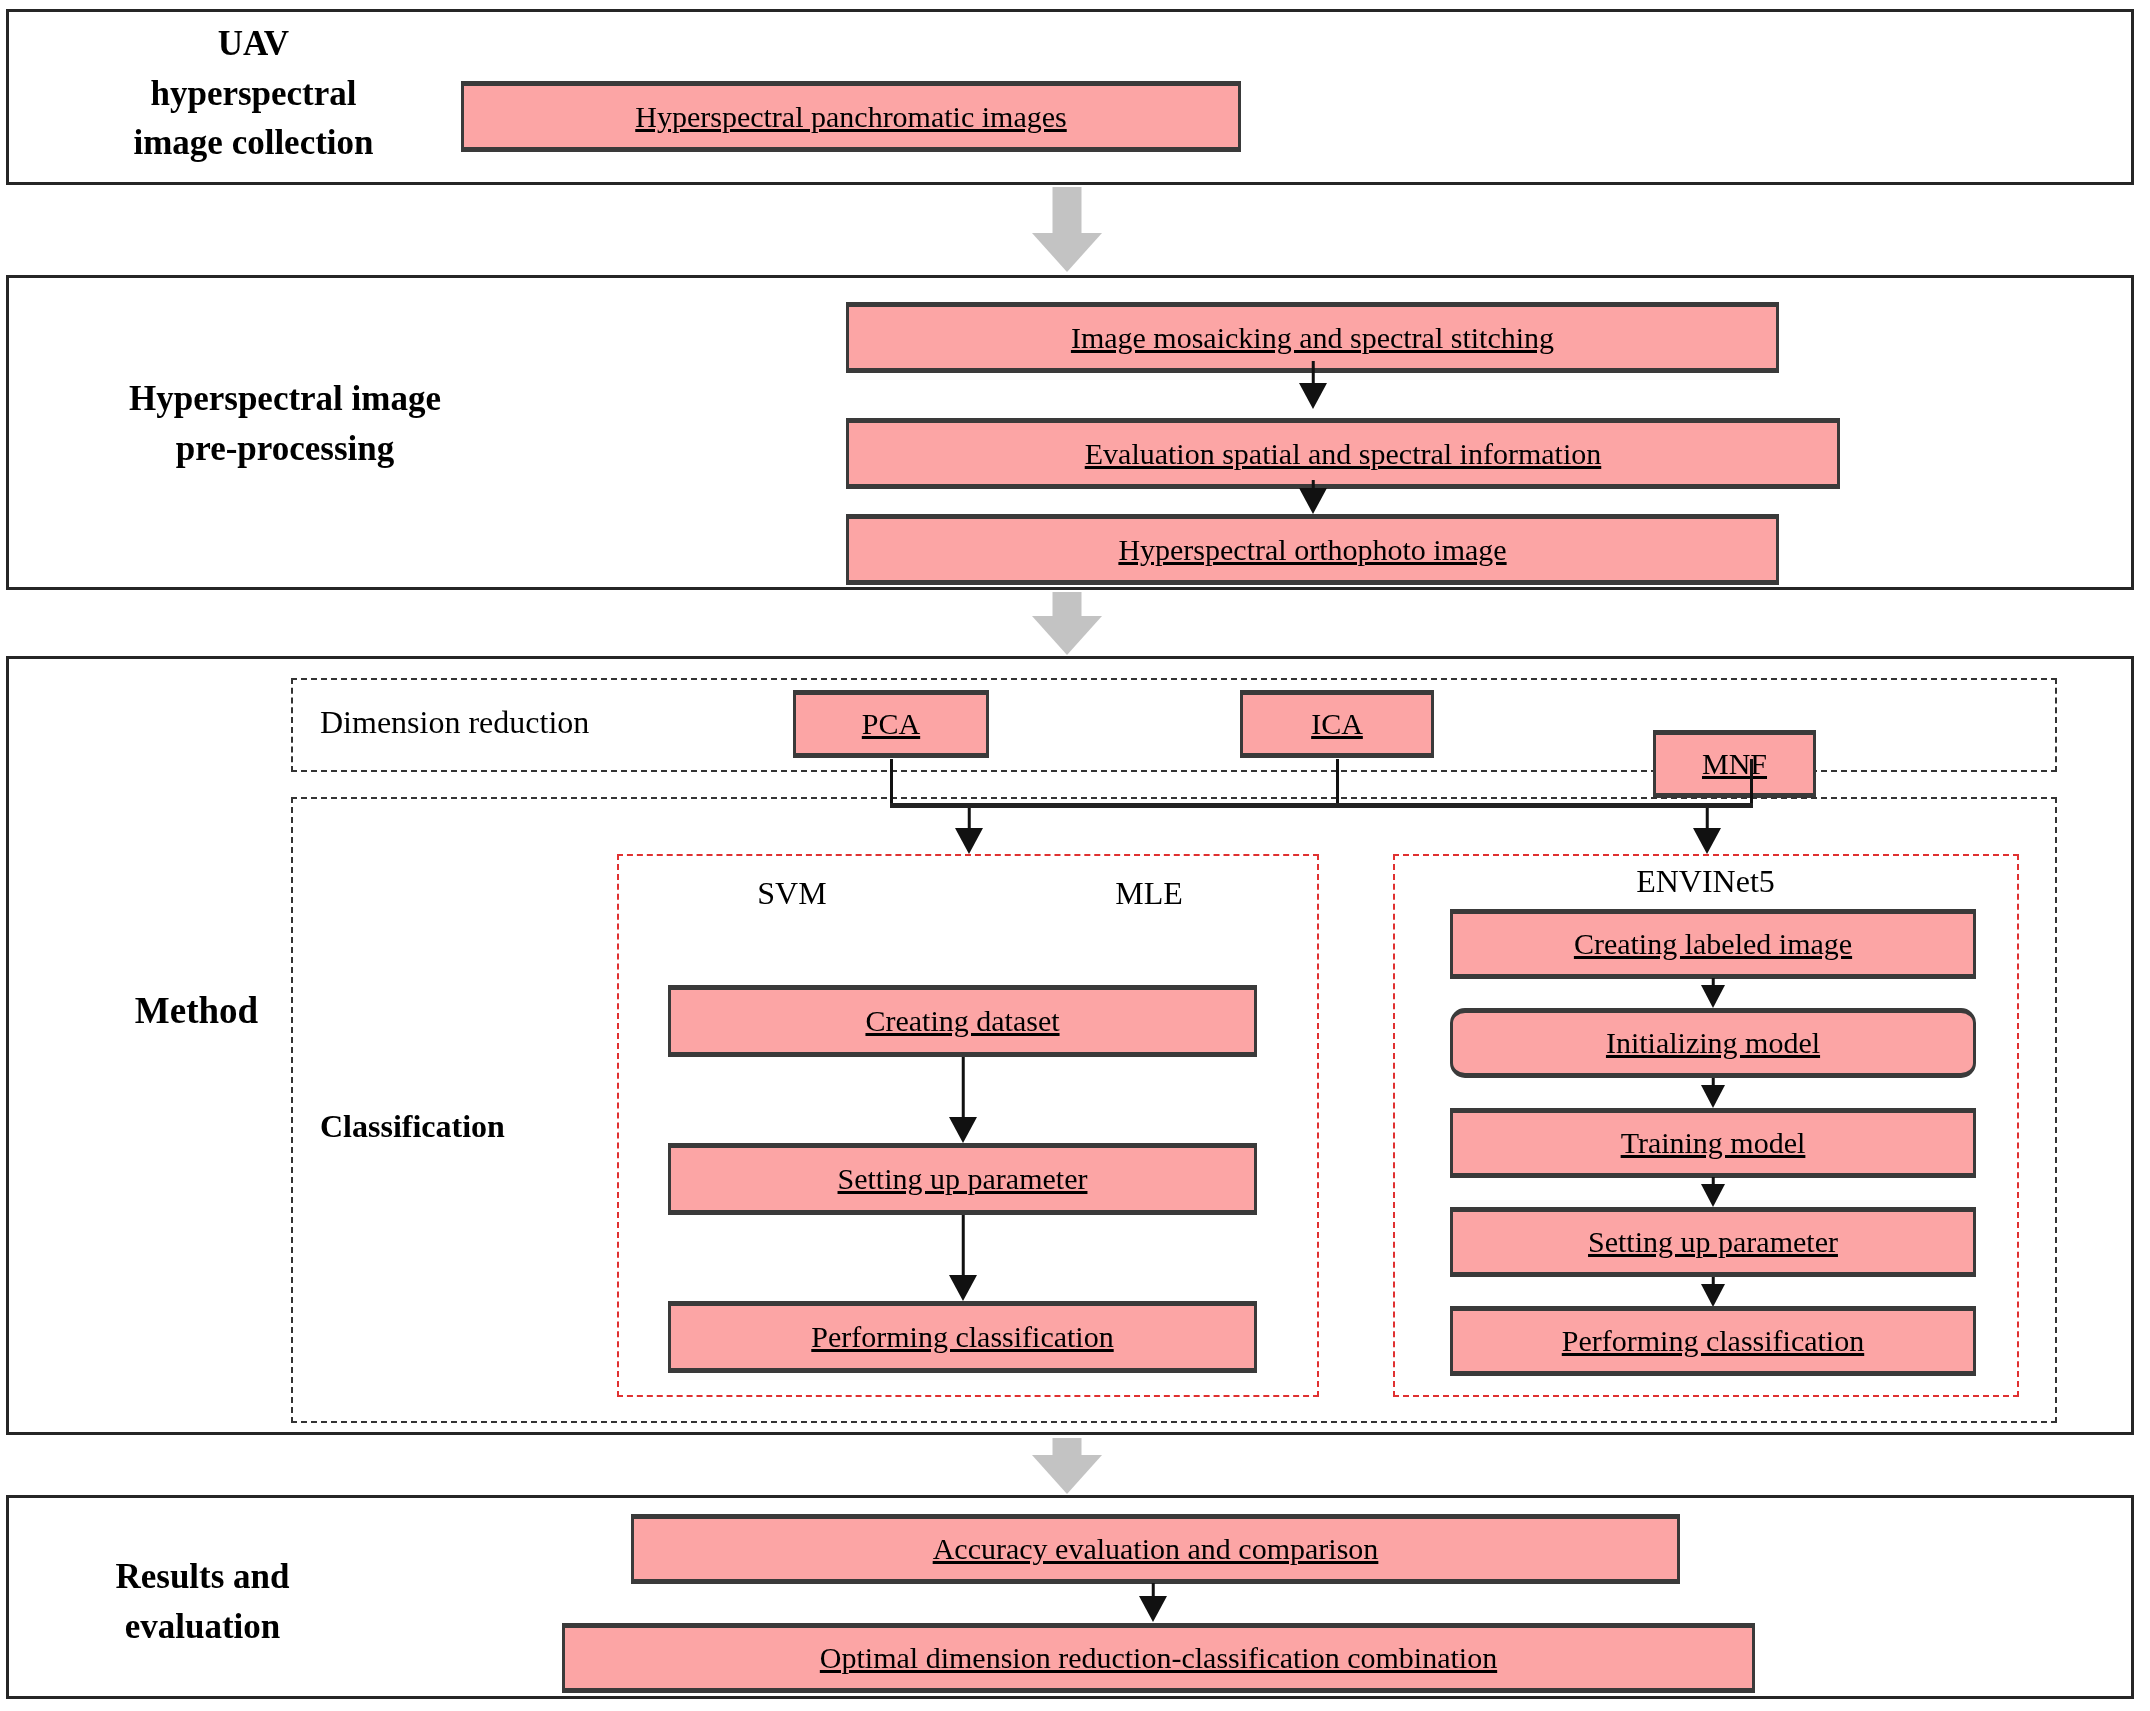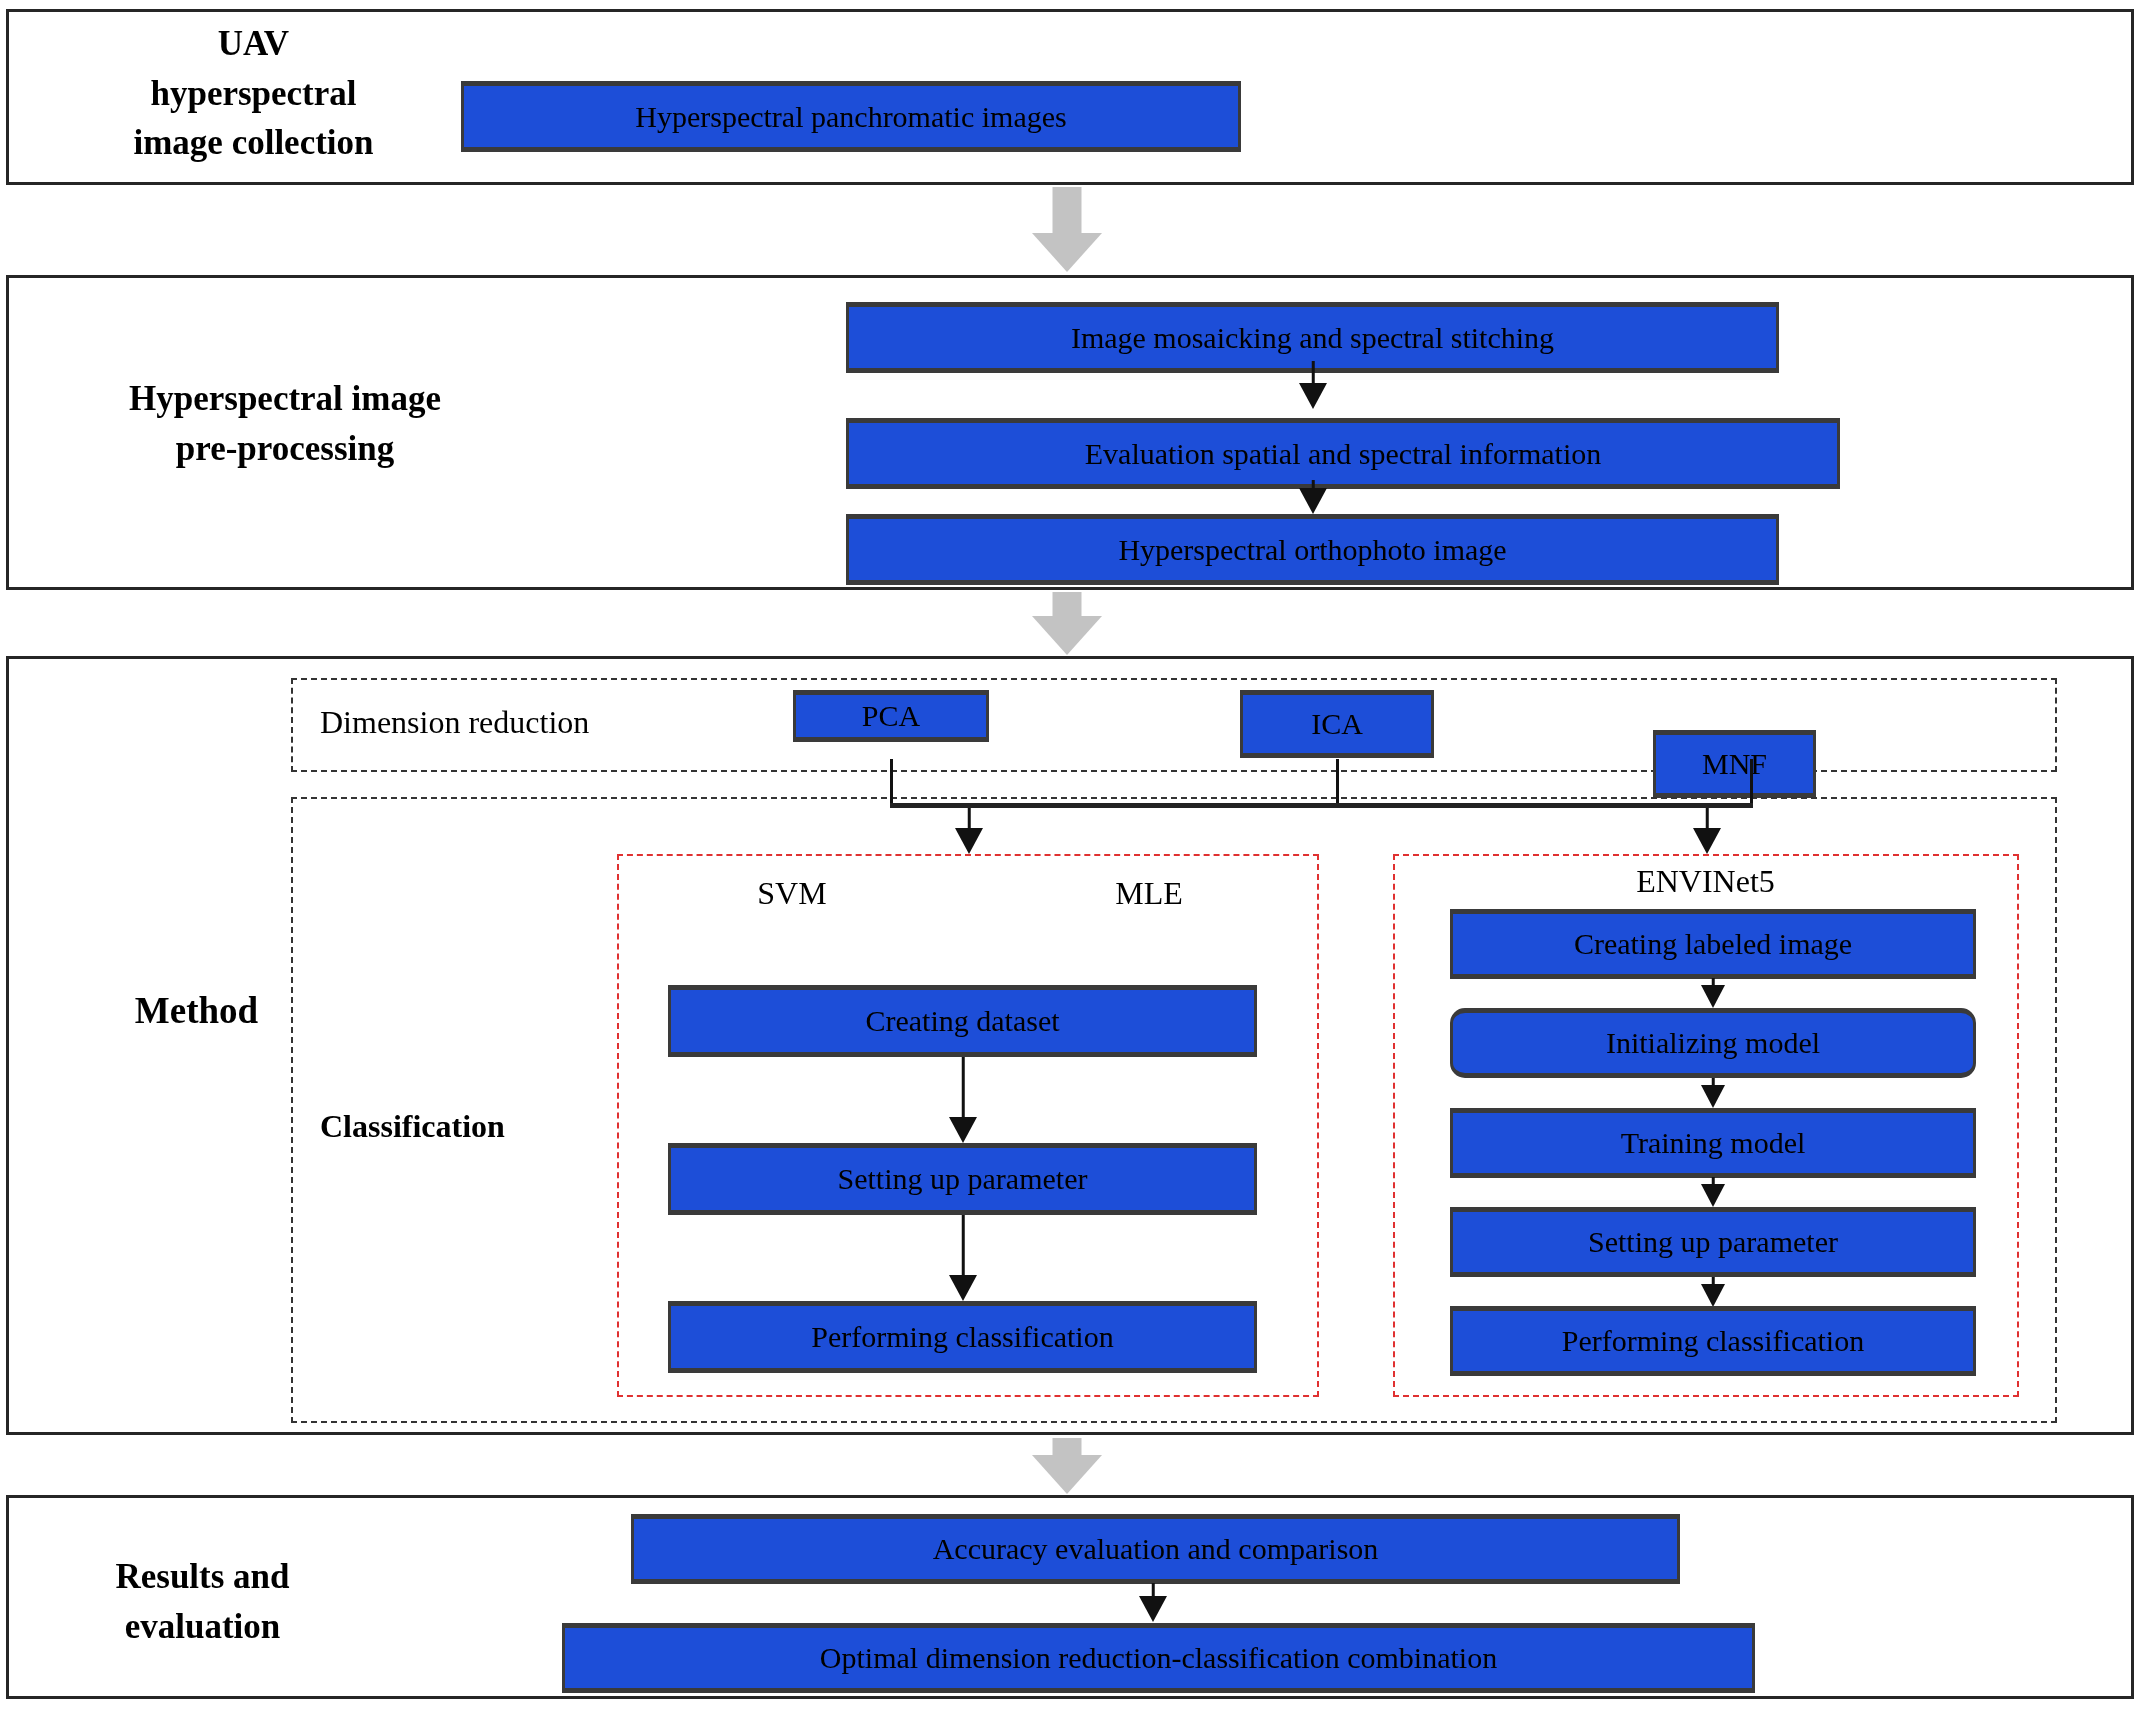--- a/index.html
+++ b/index.html
@@ -21,28 +21,29 @@
     position:absolute;
     font-weight:bold;
     font-size:35px;
     line-height:1.42;
     text-align:center;
     white-space:nowrap;
   }
   .seclabel span { display:block; }
   .gbox {
     position:absolute;
-    background:#1d4ed8;
+    background:#fca5a5;
     border:solid #3a3a3a;
     border-width:5px 3.2px;
     box-sizing:border-box;
     display:flex; align-items:center; justify-content:center;
     font-size:30px;
     text-align:center;
     white-space:nowrap;
+    text-decoration:underline;
   }
   .sublabel {
     position:absolute;
     font-size:32px;
     white-space:nowrap;
   }
   .dashed-black {
     position:absolute;
     border:2.5px dashed #333333;
     box-sizing:border-box;
@@ -137,21 +138,21 @@
   </div>
 
   <div class="section" style="left:6.3px; top:656px; width:2128px; height:779px;"></div>
 
   <div class="seclabel" style="left:89px; top:985px; width:215px; font-size:37px;">Method</div>
 
   <div class="dashed-black" style="left:291px; top:678px; width:1766px; height:94px;"></div>
 
   <div class="sublabel" style="left:320px; top:704px;">Dimension reduction</div>
 
-  <div class="gbox" style="left:793px; top:690px; width:196px; height:52px; font-size:30px;">PCA</div>
+  <div class="gbox" style="left:793px; top:690px; width:196px; height:68px; font-size:30px;">PCA</div>
 
   <div class="gbox" style="left:1240px; top:690px; width:194px; height:68px; font-size:30px;">ICA</div>
 
   <div class="gbox" style="left:1653px; top:690px; width:163px; height:68px; font-size:30px;margin-top:40px;">MNF</div>
 
   <div class="dashed-black" style="left:291px; top:797px; width:1766px; height:626px;"></div>
 
   <div class="sublabel" style="left:320px; top:1108px;font-weight:bold;">Classification</div>
 
   <div class="vline" style="left:890px; top:759px; height:47px;"></div>

